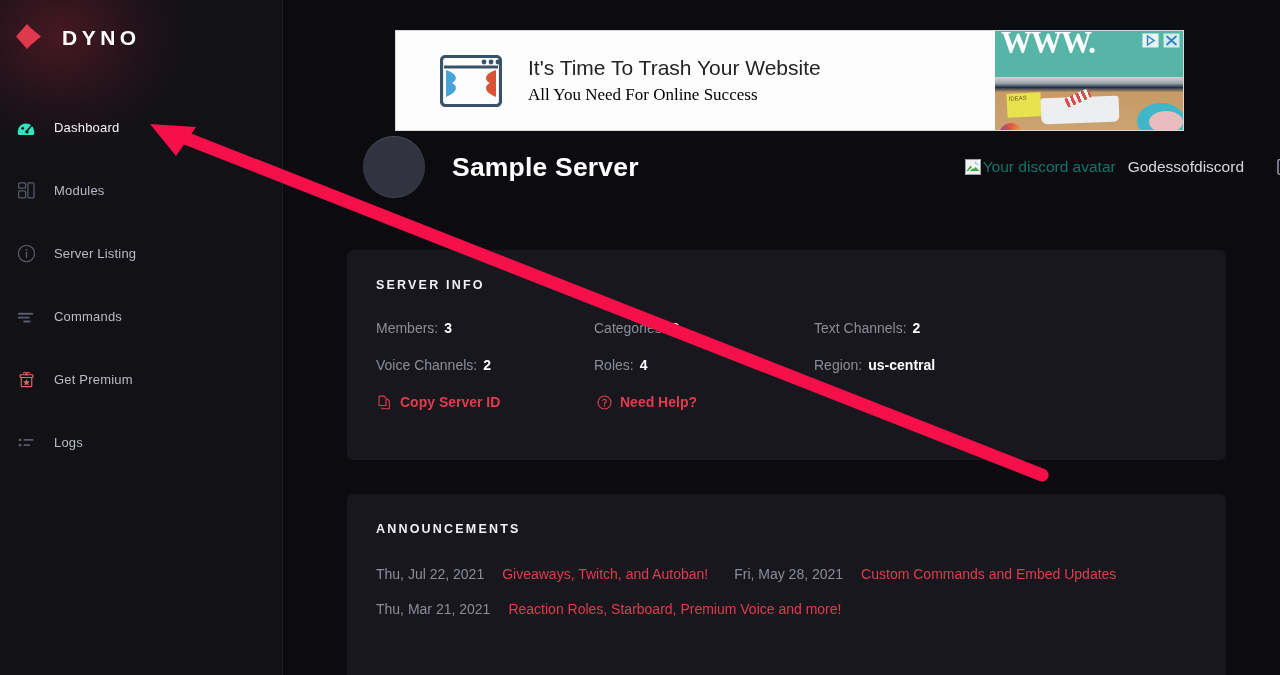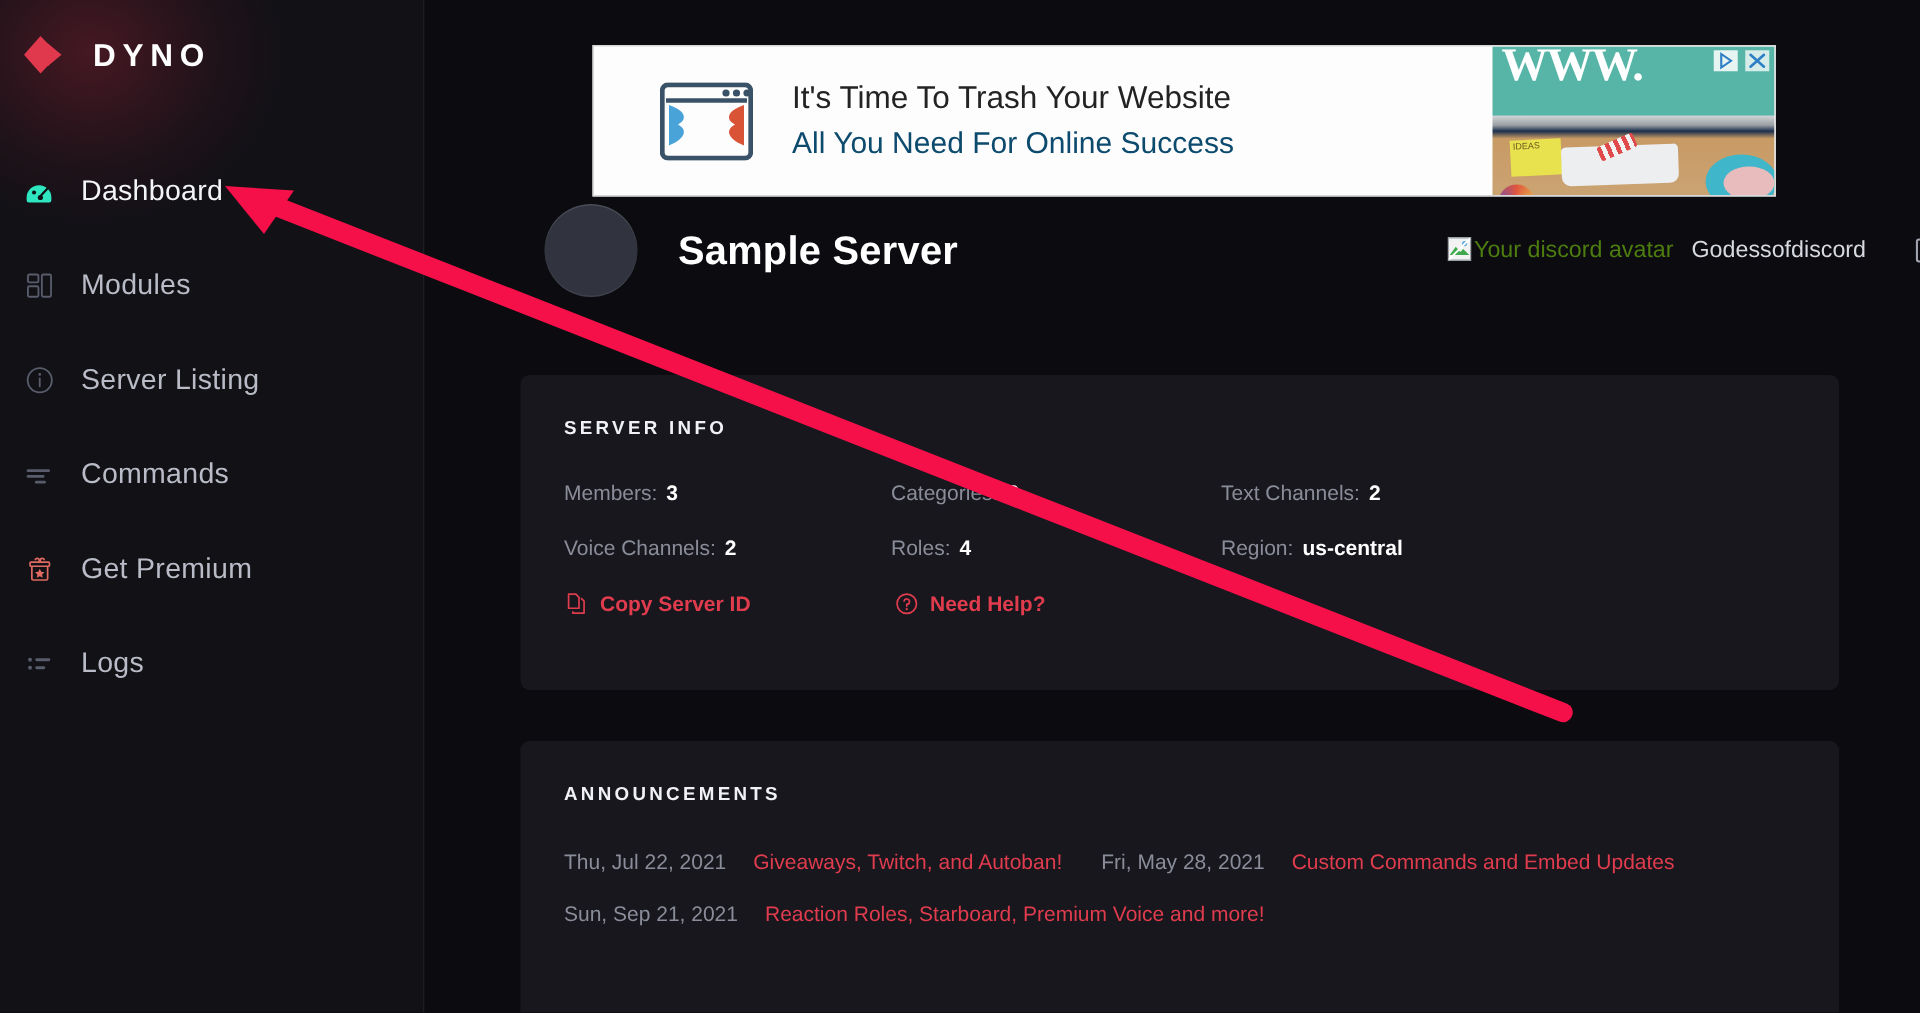--- a/index.html
+++ b/index.html
@@ -39,21 +39,21 @@
   .nav { position: relative; margin-top: 20px; }
   .nav-item {
     display: flex; align-items: center;
     height: 63px; padding-left: 12px; gap: 14px;
     cursor: pointer;
   }
   .nav-icon {
     width: 28px; height: 28px; flex: 0 0 28px;
     display: flex; align-items: center; justify-content: center;
   }
-  .nav-label { font-size: 19px; color: #b9bbc6; letter-spacing: .2px; }
+  .nav-label { font-size: 13px; color: #b9bbc6; letter-spacing: .2px; }
   .nav-item.active .nav-label { color: #f3f4f7; }
 
   
   .main {
     position: relative; flex: 1 1 auto;
     height: 675px; background: #0c0c10;
     overflow: hidden;
   }
 
   
@@ -61,21 +61,21 @@
     position: absolute; left: 112px; top: 30px;
     width: 789px; height: 101px;
     background: #fdfdfd;
     border: 1px solid #d8d8d8;
     display: flex; overflow: hidden;
   }
   .ad-left { flex: 1 1 auto; display: flex; align-items: center; padding-left: 44px; gap: 26px; }
   .ad-logo { width: 62px; height: 52px; flex: 0 0 62px; }
   .ad-text { display: flex; flex-direction: column; gap: 7px; }
   .ad-head { font-size: 21px; color: #232323; font-weight: 400; line-height: 1.1; }
-  .ad-sub  { font-size: 20px; color: #0c4a6e; line-height: 1.1; }
+  .ad-sub  { font-size: 17px; color: #000000; line-height: 1.1; font-family: Liberation Serif, serif; }
   .ad-right {
     position: relative; width: 188px; flex: 0 0 188px;
     overflow: hidden;
     background:
       linear-gradient(to bottom, rgba(0,0,0,0) 62%, rgba(0,0,0,0.06) 100%),
       linear-gradient(to bottom, #57b5a8 0%, #57b5a8 46%, #cfd2d4 47%, #9aa0a5 53%, #1b2f4d 57%, #c89a64 62%, #d7ad79 100%);
   }
   .ad-www {
     position: absolute; left: 6px; top: -6px;
     font-size: 31px; letter-spacing: -1px; color: #ffffff;
@@ -140,22 +140,22 @@
   }
   .server-name {
     margin-left: 27px;
     font-size: 26.5px; color: #ffffff; font-weight: 700;
     letter-spacing: .2px;
   }
   .user-area {
     margin-left: auto; display: flex; align-items: center; gap: 12px;
   }
   .broken-img {
-    display: inline-flex; gap: 2px;
-    font-size: 15.5px; color: #4d7c0f; padding-left: 36px;
+    display: inline-flex; align-items: center; gap: 2px;
+    font-size: 15.5px; color: #0f766e; padding-left: 36px;
   }
   .broken-glyph {
     width: 16px; height: 16px; flex: 0 0 16px;
     position: relative; display: inline-block;
   }
   .user-name { font-size: 15.5px; color: #d7d9e0; }
   .logout-btn {
     margin-left: 16px; width: 24px; height: 24px;
     display: flex; align-items: center; justify-content: center;
     cursor: pointer;
@@ -431,21 +431,21 @@
     <section class="card" id="card-announcements">
       <div class="card-title">ANNOUNCEMENTS</div>
       <div class="ann-rows">
         <div class="ann-row">
           <span class="ann-date">Thu, Jul 22, 2021</span>
           <span class="ann-link">Giveaways, Twitch, and Autoban!</span>
           <span class="ann-date">Fri, May 28, 2021</span>
           <span class="ann-link">Custom Commands and Embed Updates</span>
         </div>
         <div class="ann-row">
-          <span class="ann-date">Sun, Sep 21, 2021</span>
+          <span class="ann-date">Thu, Mar 21, 2021</span>
           <span class="ann-link">Reaction Roles, Starboard, Premium Voice and more!</span>
         </div>
       </div>
     </section>
 
   </main>
 
   <svg class="annotation-arrow" viewBox="0 0 1280 675">
     <path d="M1042 475 L180 136" stroke="#f5104a" stroke-width="13" stroke-linecap="round" fill="none"></path>
     <path d="M150 124 L196 127 L176 156 Z" fill="#f5104a"></path>

